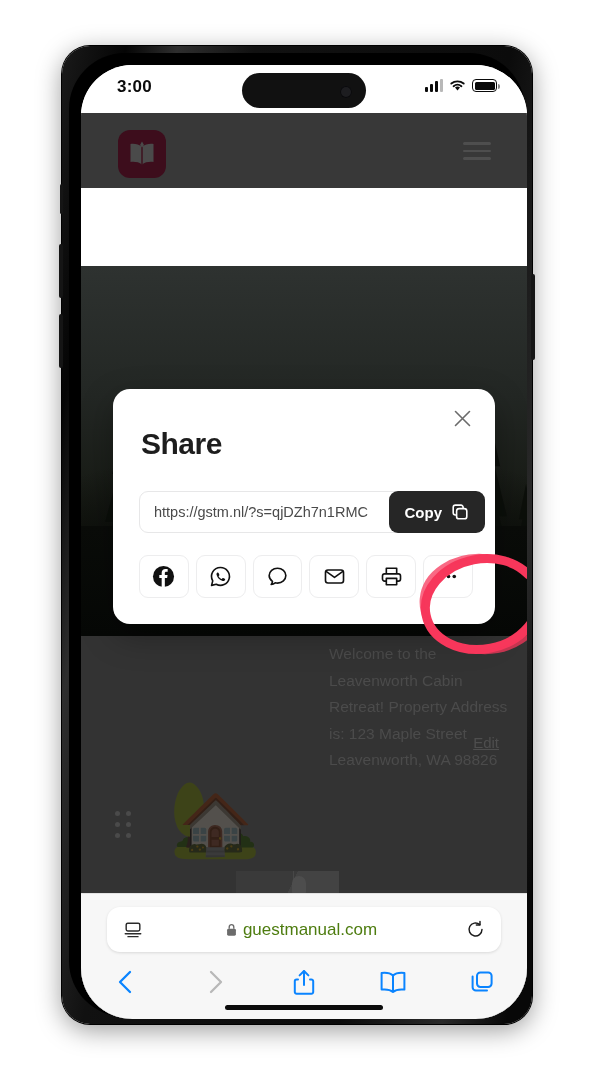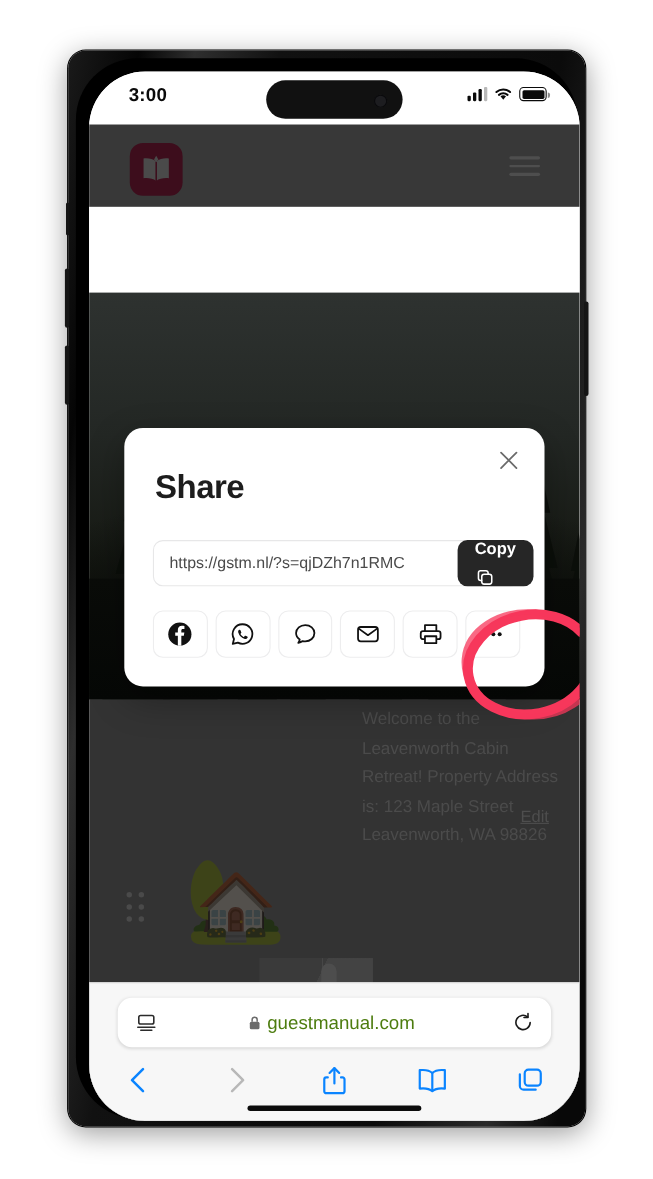--- a/index.html
+++ b/index.html
@@ -8,21 +8,21 @@
     background:#ffffff;
     font-family:"Liberation Sans", sans-serif;
     overflow:hidden;
   }
 
   
   #phone-frame {
     position:absolute;
     left:62px; top:46px;
     width:470px; height:978px;
-    border-radius:16px;
+    border-radius:28px;
     background:linear-gradient(100deg,#1a1a1a 0%,#050505 10%,#2e2e2e 18%,#111 30%,#0b0b0b 70%,#2a2a2a 86%,#080808 96%);
     box-shadow:0 6px 26px rgba(0,0,0,.40), 0 0 0 1px #000;
   }
   #phone-inner-bezel {
     position:absolute; left:7px; top:7px;
     width:456px; height:964px;
     border-radius:56px;
     background:#000;
   }
   #phone-screen {
@@ -184,21 +184,21 @@
     border:1px solid #e7e7e8; border-radius:9px; background:#fff;
     padding:0 100px 0 14px;
     font-size:14.5px; color:#4a4a4a; font-family:"Liberation Sans", sans-serif;
     outline:none;
   }
   #copy-button {
     position:absolute; right:-12px; top:0px;
     height:42px; padding:0 16px;
     background:#262626; color:#fff; border:none; border-radius:9px;
     font-size:15px; font-weight:600; font-family:"Liberation Sans", sans-serif;
-    display:flex; gap:9px; cursor:pointer; z-index:3;flex-direction:column;
+    display:flex; align-items:center; gap:9px; cursor:pointer; z-index:3;
   }
   #share-buttons {
     display:flex; gap:7px; margin-top:22px;
   }
   .share-btn {
     flex:1; height:43px; border:1px solid #ededee; border-radius:9px;
     background:#fff; display:flex; align-items:center; justify-content:center;
   }
 
   

